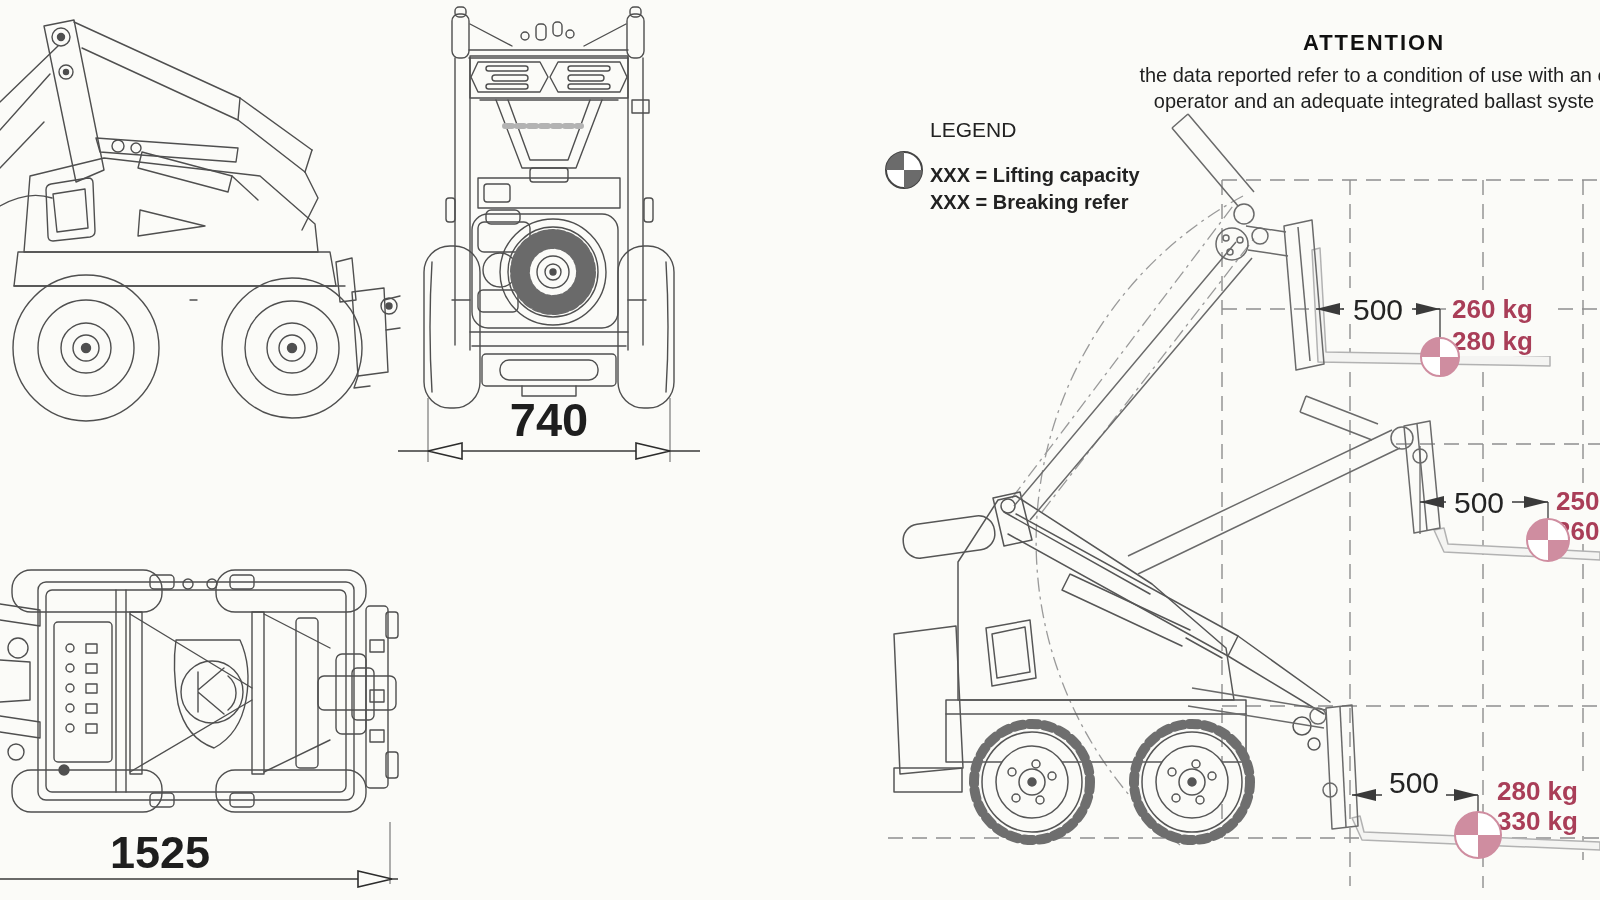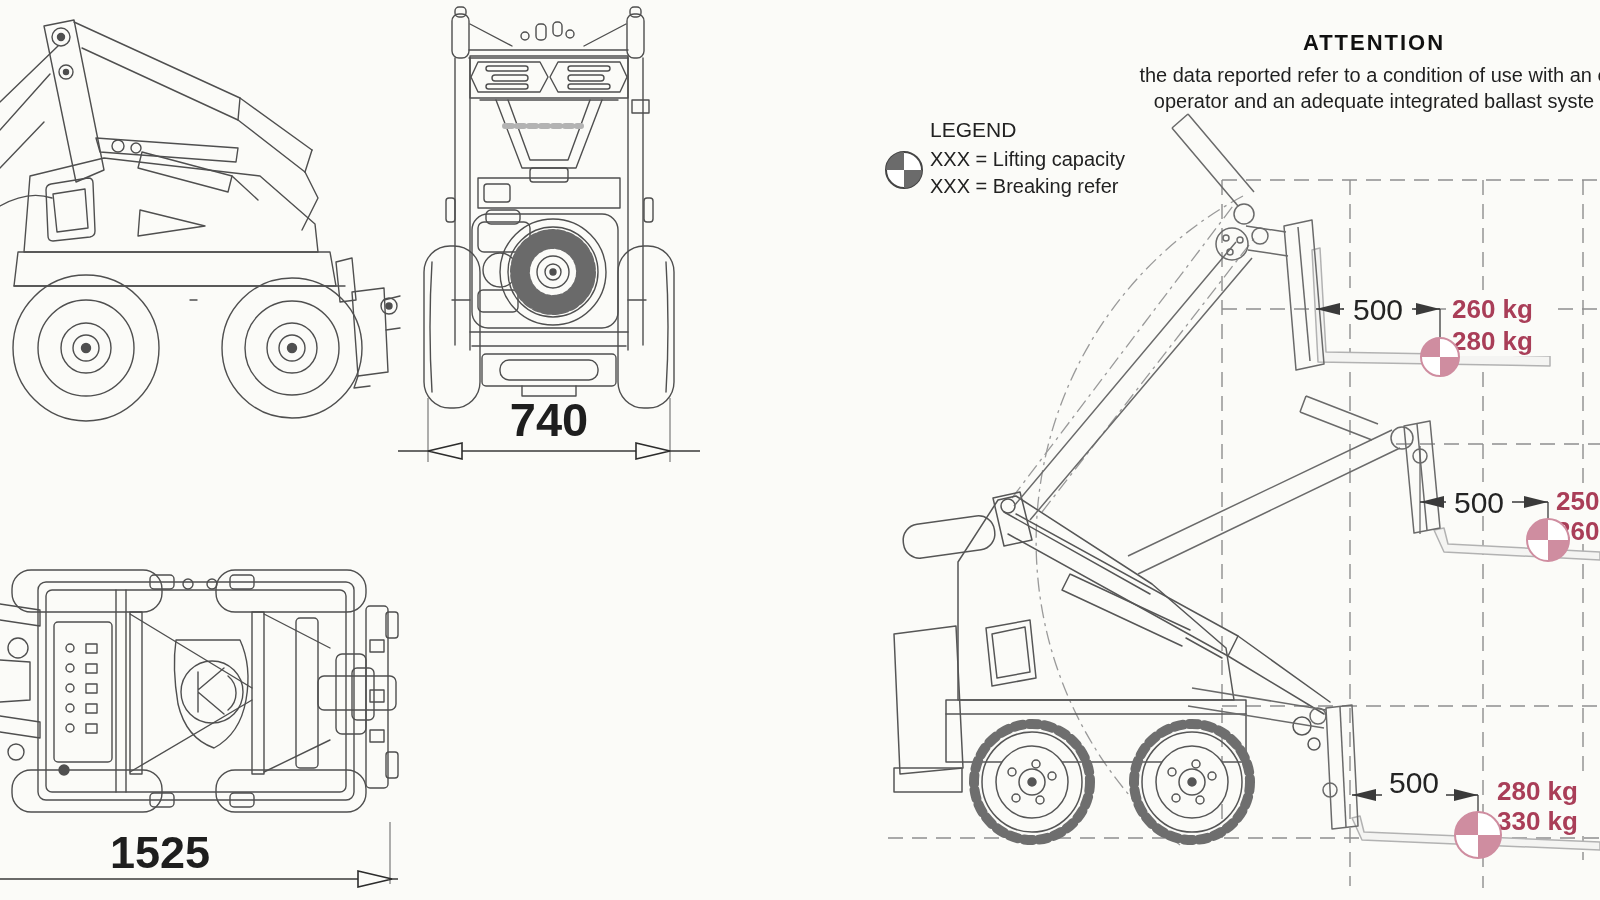--- a/index.html
+++ b/index.html
@@ -12,22 +12,22 @@
   svg{position:absolute;left:0;top:0;}
   .attention{
     position:absolute;left:1048px;top:30px;width:652px;
     text-align:center;color:#1d1d1d;
   }
   .attention-title{
     font-size:22px;font-weight:bold;letter-spacing:2px;margin-bottom:6px;color:#111;
   }
   .attention-line{font-size:20px;line-height:26px;color:#1f1f1f;white-space:nowrap;}
   .legend{position:absolute;left:884px;top:118px;color:#222;}
-  .legend-title{font-size:21px;margin-left:46px;margin-bottom:4px;}
-  .legend-row{font-size:20px;line-height:27px;margin-left:46px;white-space:nowrap;}
+  .legend-title{font-size:21px;margin-left:46px;margin-bottom:20px;}
+  .legend-row{font-size:20px;line-height:27px;margin-left:46px;white-space:nowrap;font-weight:bold;}
   .legend-cog{position:absolute;left:0;top:32px;width:40px;height:40px;}
 </style>
 </head>
 <body>
 
 <div class="canvas">
 
 <svg width="1600" height="900" viewBox="0 0 1600 900">
 
   <g stroke="#4f4f4f" fill="none" stroke-width="1.4" stroke-linejoin="round" stroke-linecap="round">

